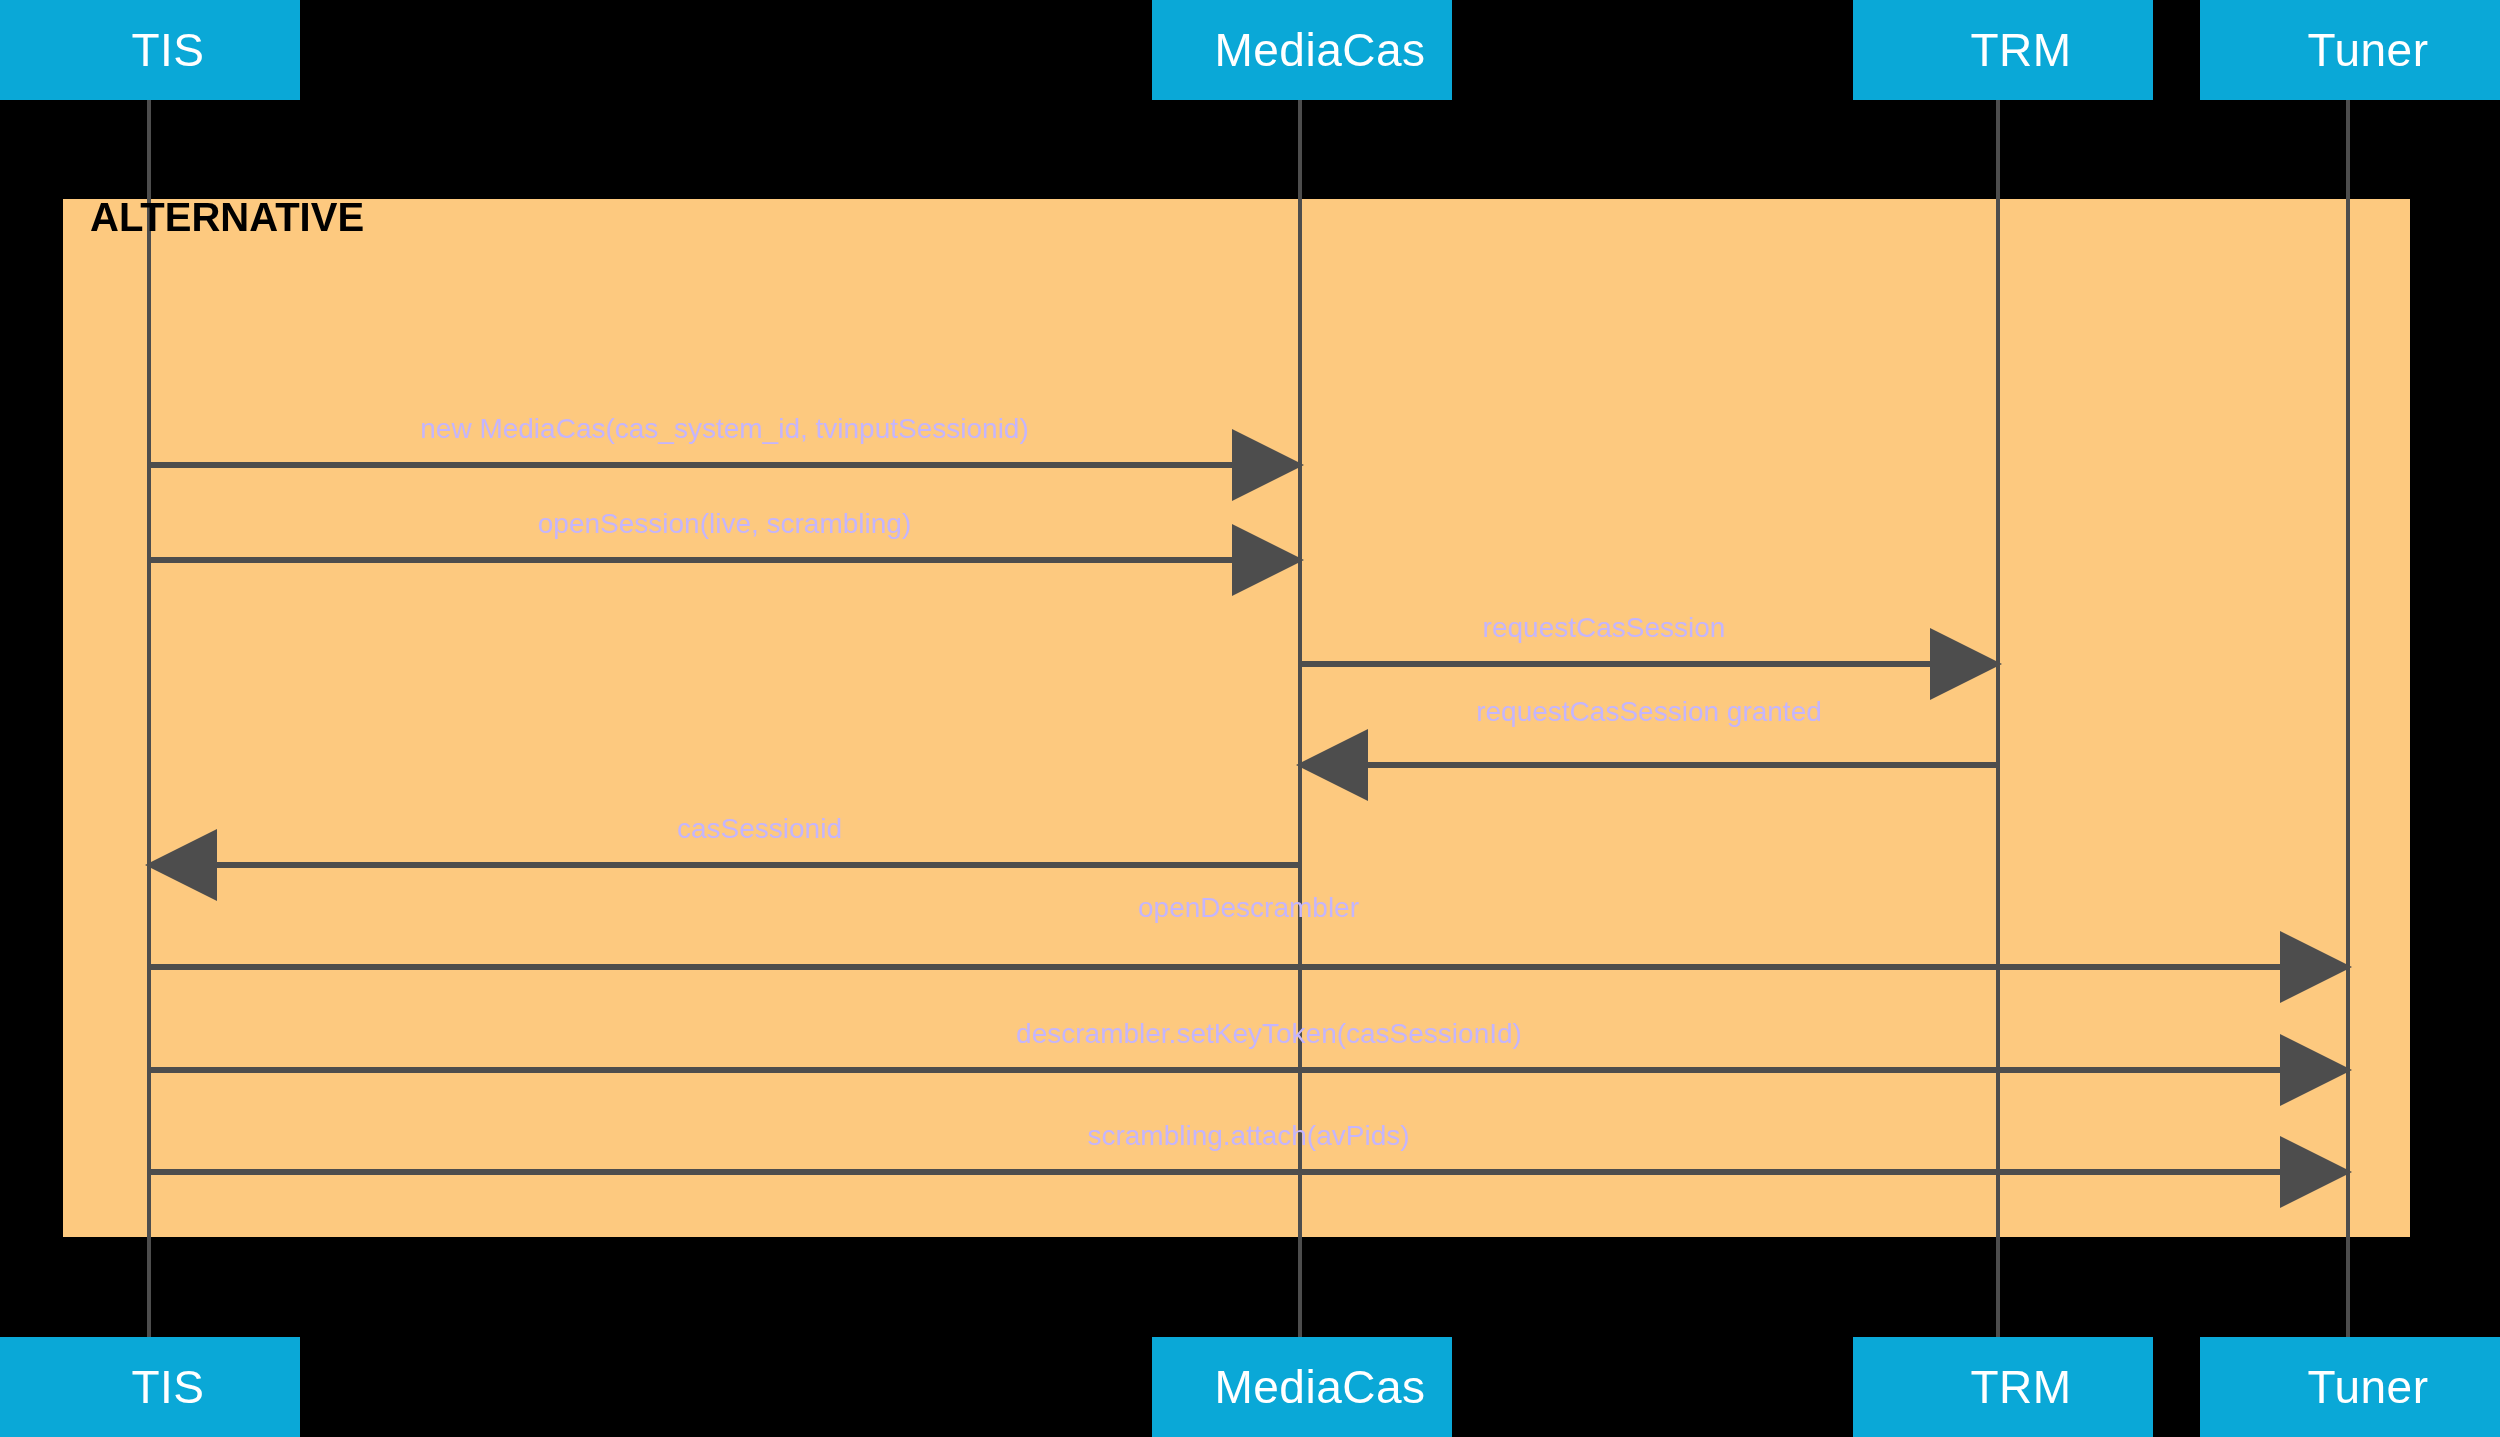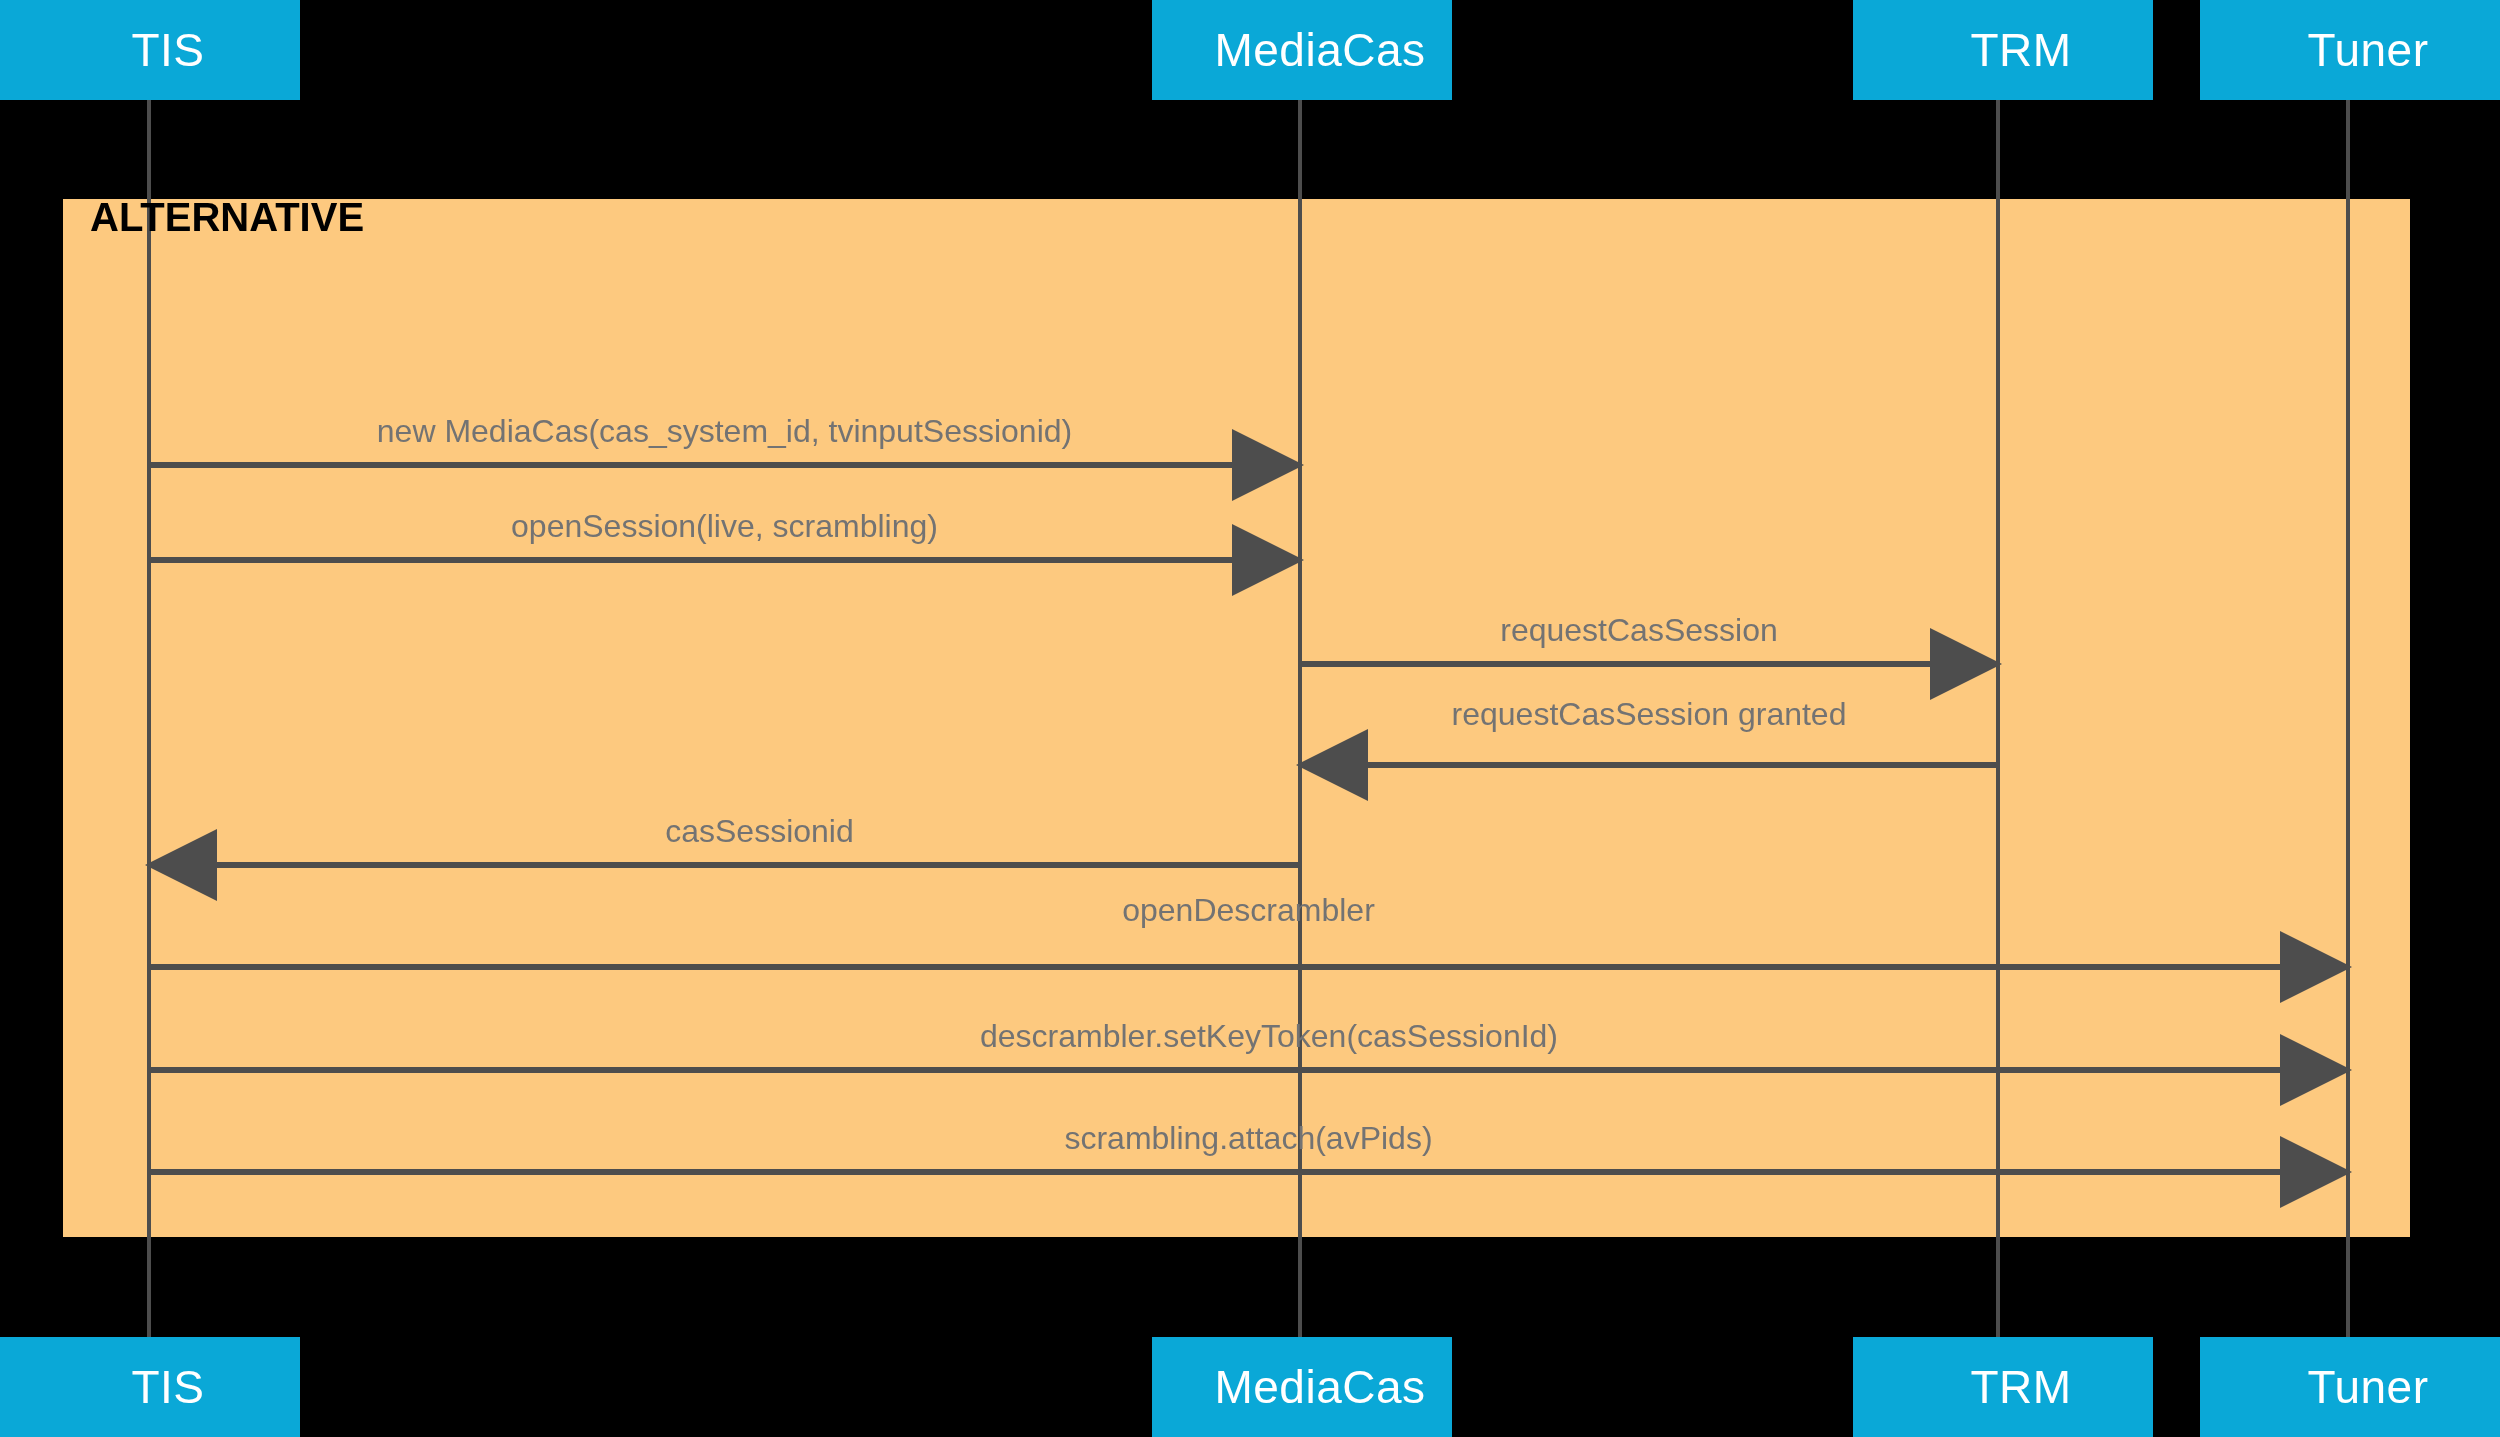--- a/index.html
+++ b/index.html
@@ -54,22 +54,22 @@
   .frame-condition {
     position: absolute;
     color: #000000;
     font-size: 40px;
     font-weight: normal;
     font-family: "Liberation Sans", sans-serif;
     white-space: nowrap;
   }
   .message-label {
     position: absolute;
-    color: #737373;
-    font-size: 32px;
+    color: #c4b5fd;
+    font-size: 28px;
     font-family: "Liberation Sans", sans-serif;
     white-space: nowrap;
     transform: translateX(-50%);
     text-align: left;
   }
 </style>
 </head>
 <body>
 
 <div id="diagram-root">
@@ -128,21 +128,21 @@
       <div class="participant-box" style="left: 2200px; top: 1337px; width: 300px; height: 100px; background: rgb(10, 168, 215);">
         <span class="participant-label">Tuner</span>
       </div>
     </div>
 
   <div class="frame-title" style="left:90px; top:195px;">ALTERNATIVE</div>
 
   <div id="message-labels">
       <div class="message-label" style="left: 724.5px; top: 413px;">new MediaCas(cas_system_id, tvinputSessionid)</div>
       <div class="message-label" style="left: 724.5px; top: 508px;">openSession(live, scrambling)</div>
-      <div class="message-label" style="left: 1639px; top: 612px;">requestCasSession</div>
+      <div class="message-label" style="left: 1604px; top: 612px;">requestCasSession</div>
       <div class="message-label" style="left: 1649px; top: 696px;">requestCasSession granted</div>
       <div class="message-label" style="left: 724.5px; top: 813px; margin-left: 35px;">casSessionid</div>
       <div class="message-label" style="left: 1248.5px; top: 892px;">openDescrambler</div>
       <div class="message-label" style="left: 1269px; top: 1018px;">descrambler.setKeyToken(casSessionId)</div>
       <div class="message-label" style="left: 1248.5px; top: 1120px;">scrambling.attach(avPids)</div>
     </div>
 
 </div>
 
 </body></html>

